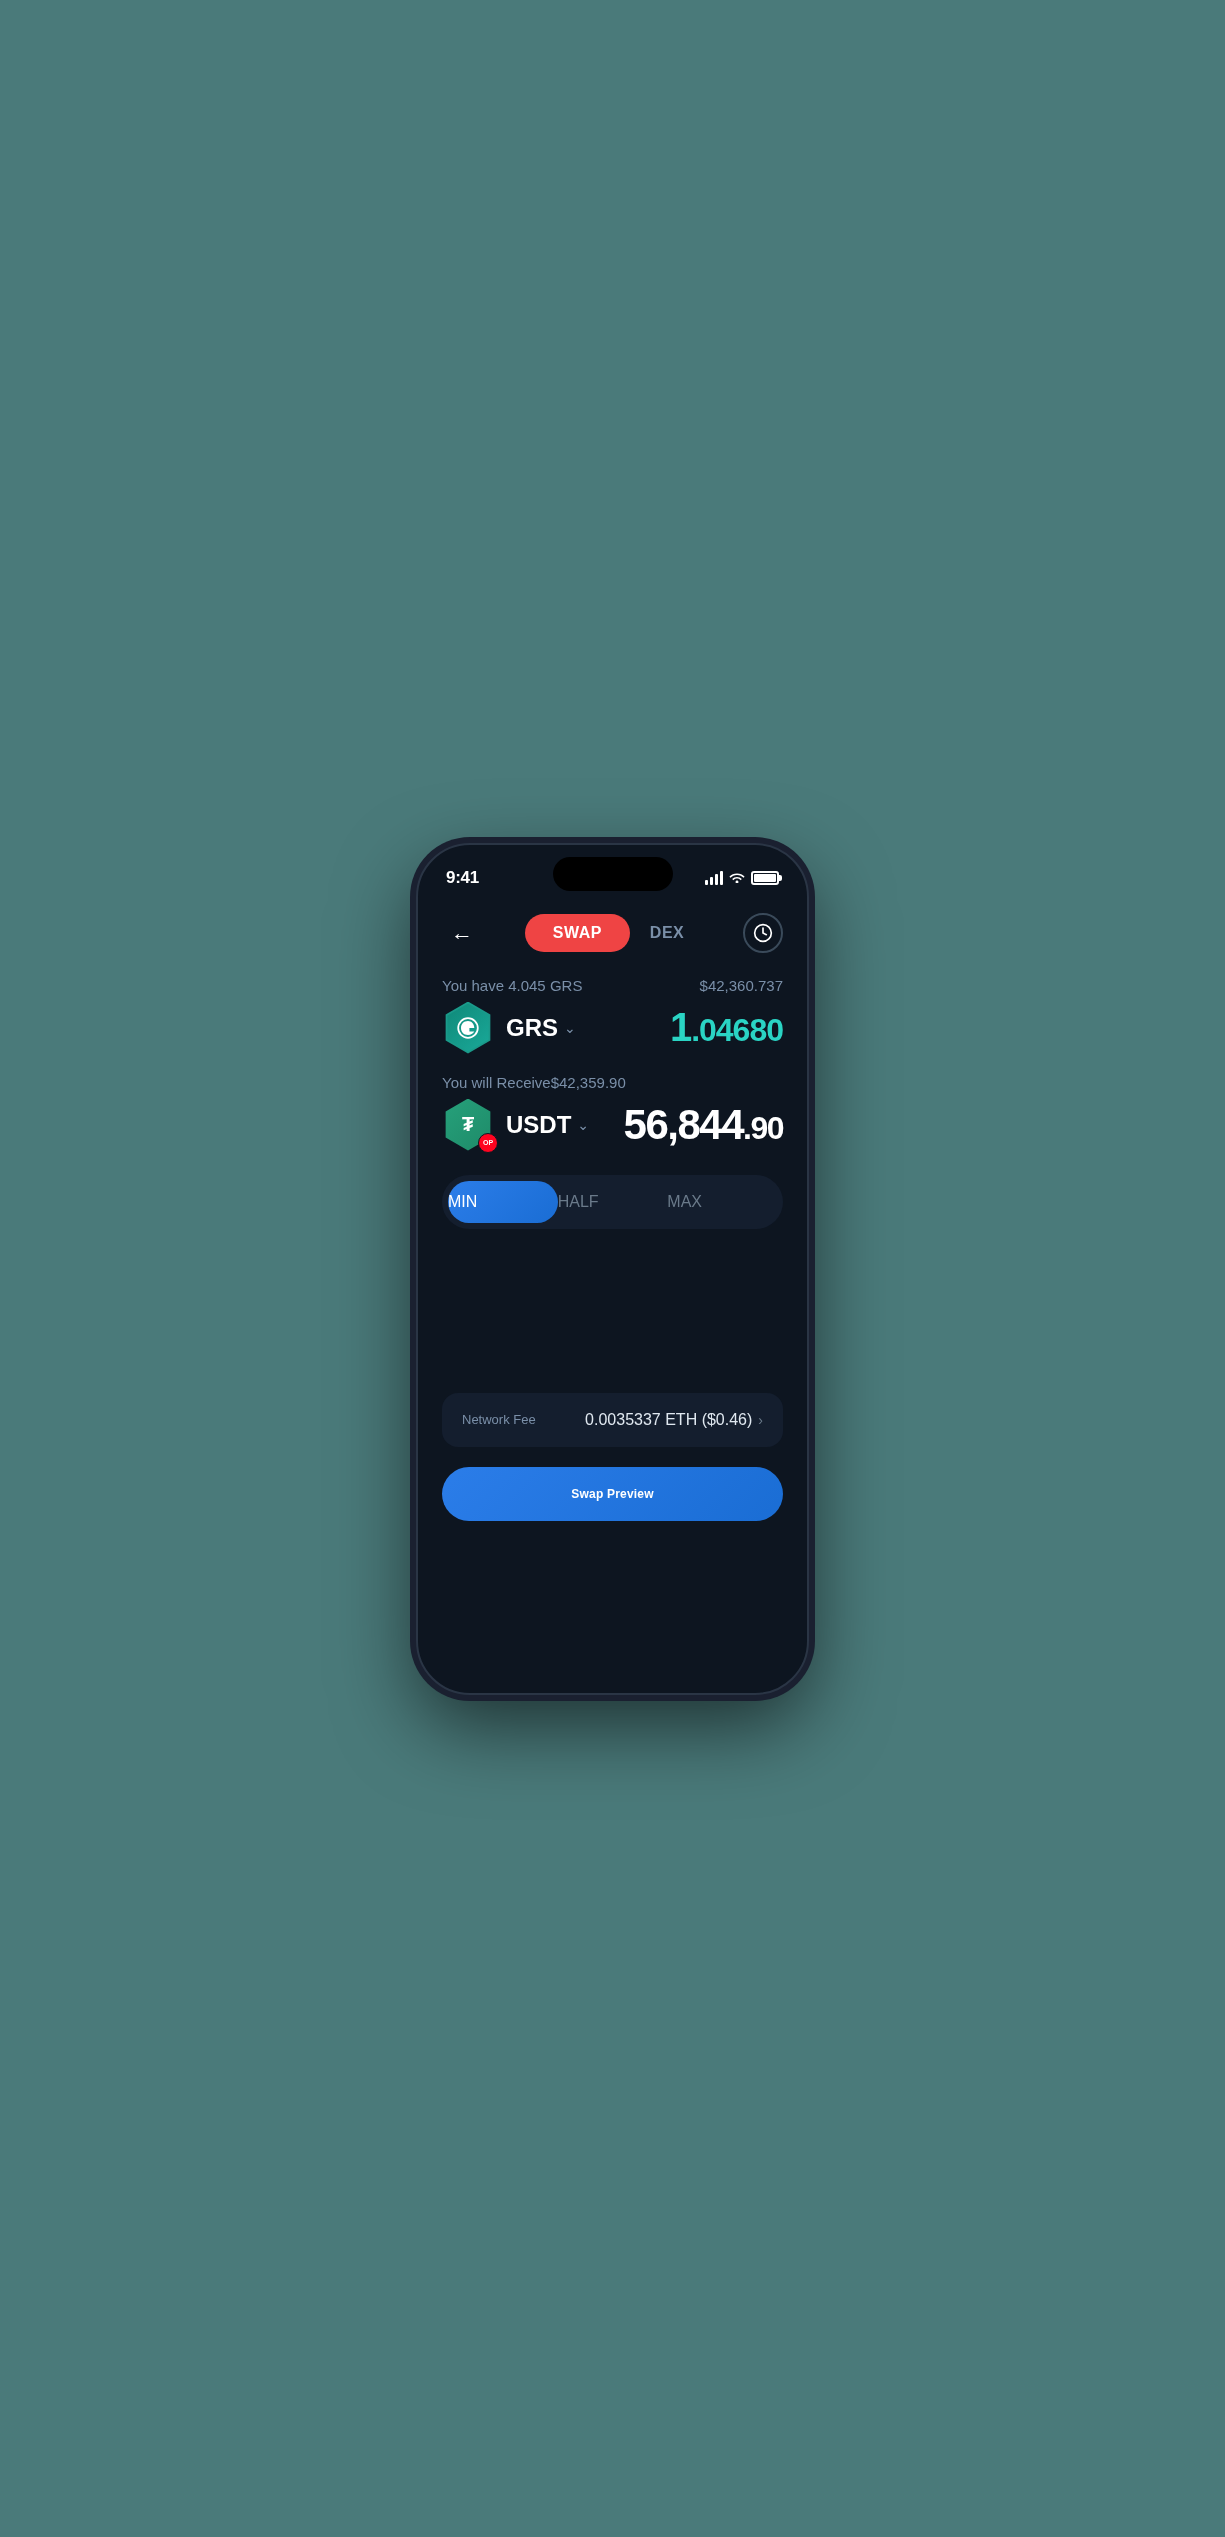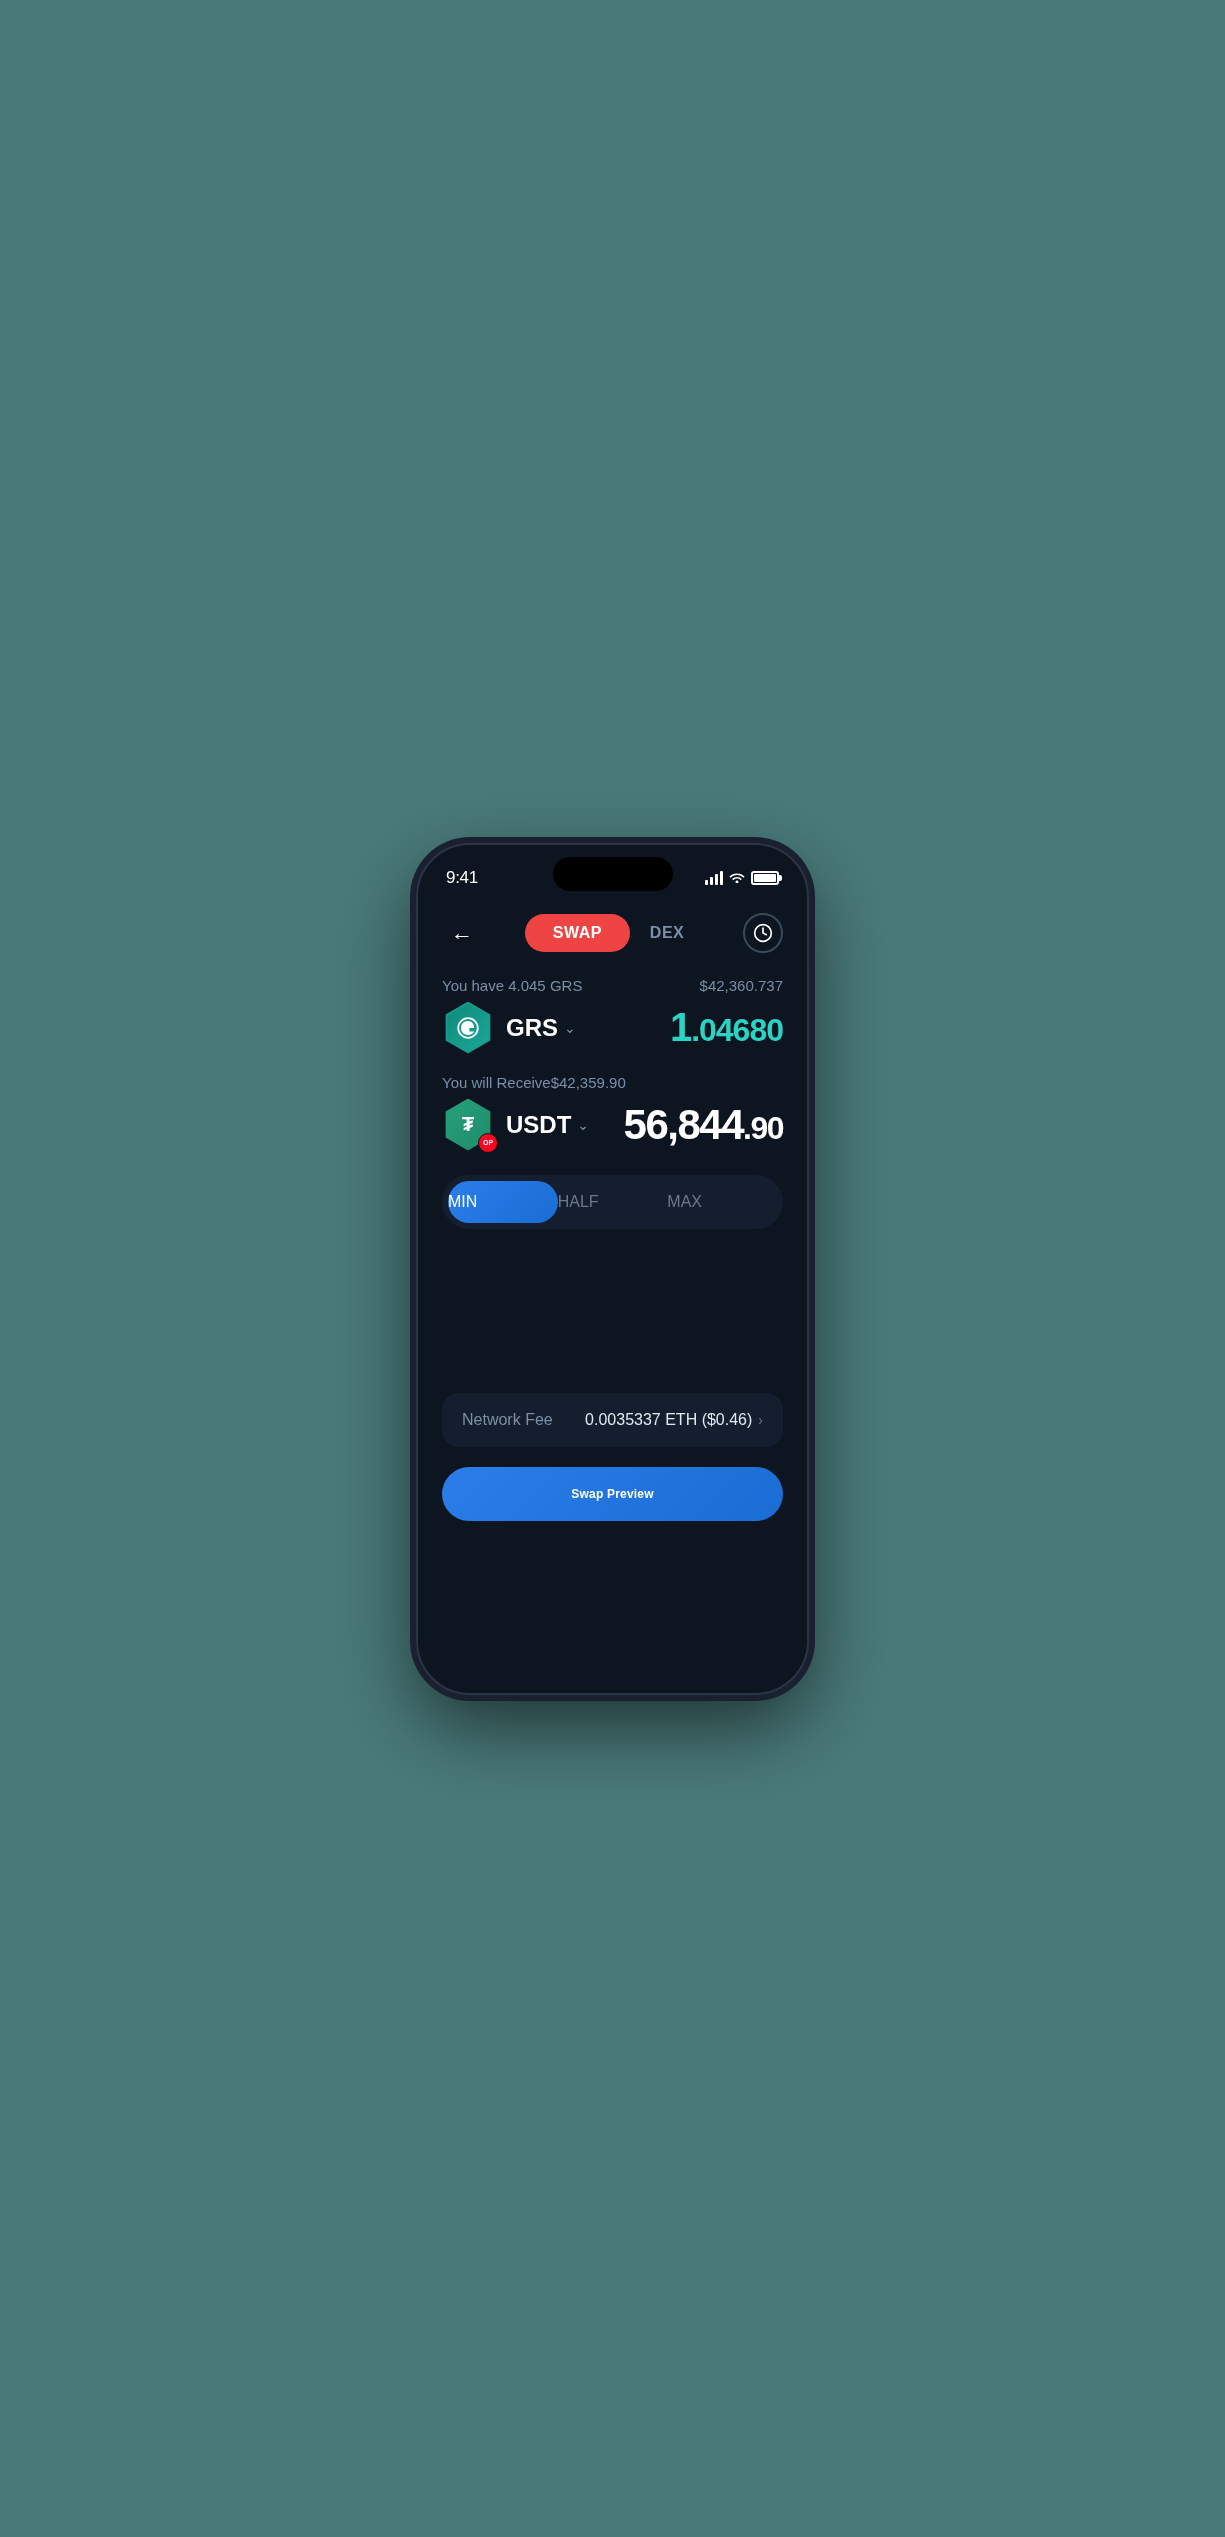--- a/index.html
+++ b/index.html
@@ -44,21 +44,21 @@
       justify-content: space-between;
       align-items: center;
       padding: 14px 28px 0 28px;
       height: 52px;
       position: relative;
       z-index: 50;
     }
 
     .status-time {
       font-size: 17px;
-      font-weight: 400;
+      font-weight: 700;
       color: #ffffff;
       letter-spacing: -0.3px;
     }
 
     .status-icons {
       display: flex;
       align-items: center;
       gap: 6px;
     }
 
@@ -387,21 +387,21 @@
       border-radius: 16px;
       padding: 18px 20px;
       display: flex;
       align-items: center;
       justify-content: space-between;
       margin-top: auto;
       margin-bottom: 20px;
     }
 
     .network-fee-label {
-      font-size: 16px;
+      font-size: 13px;
       color: #7a8fa8;
     }
 
     .network-fee-value {
       display: flex;
       align-items: center;
       gap: 6px;
     }
 
     .fee-text {

